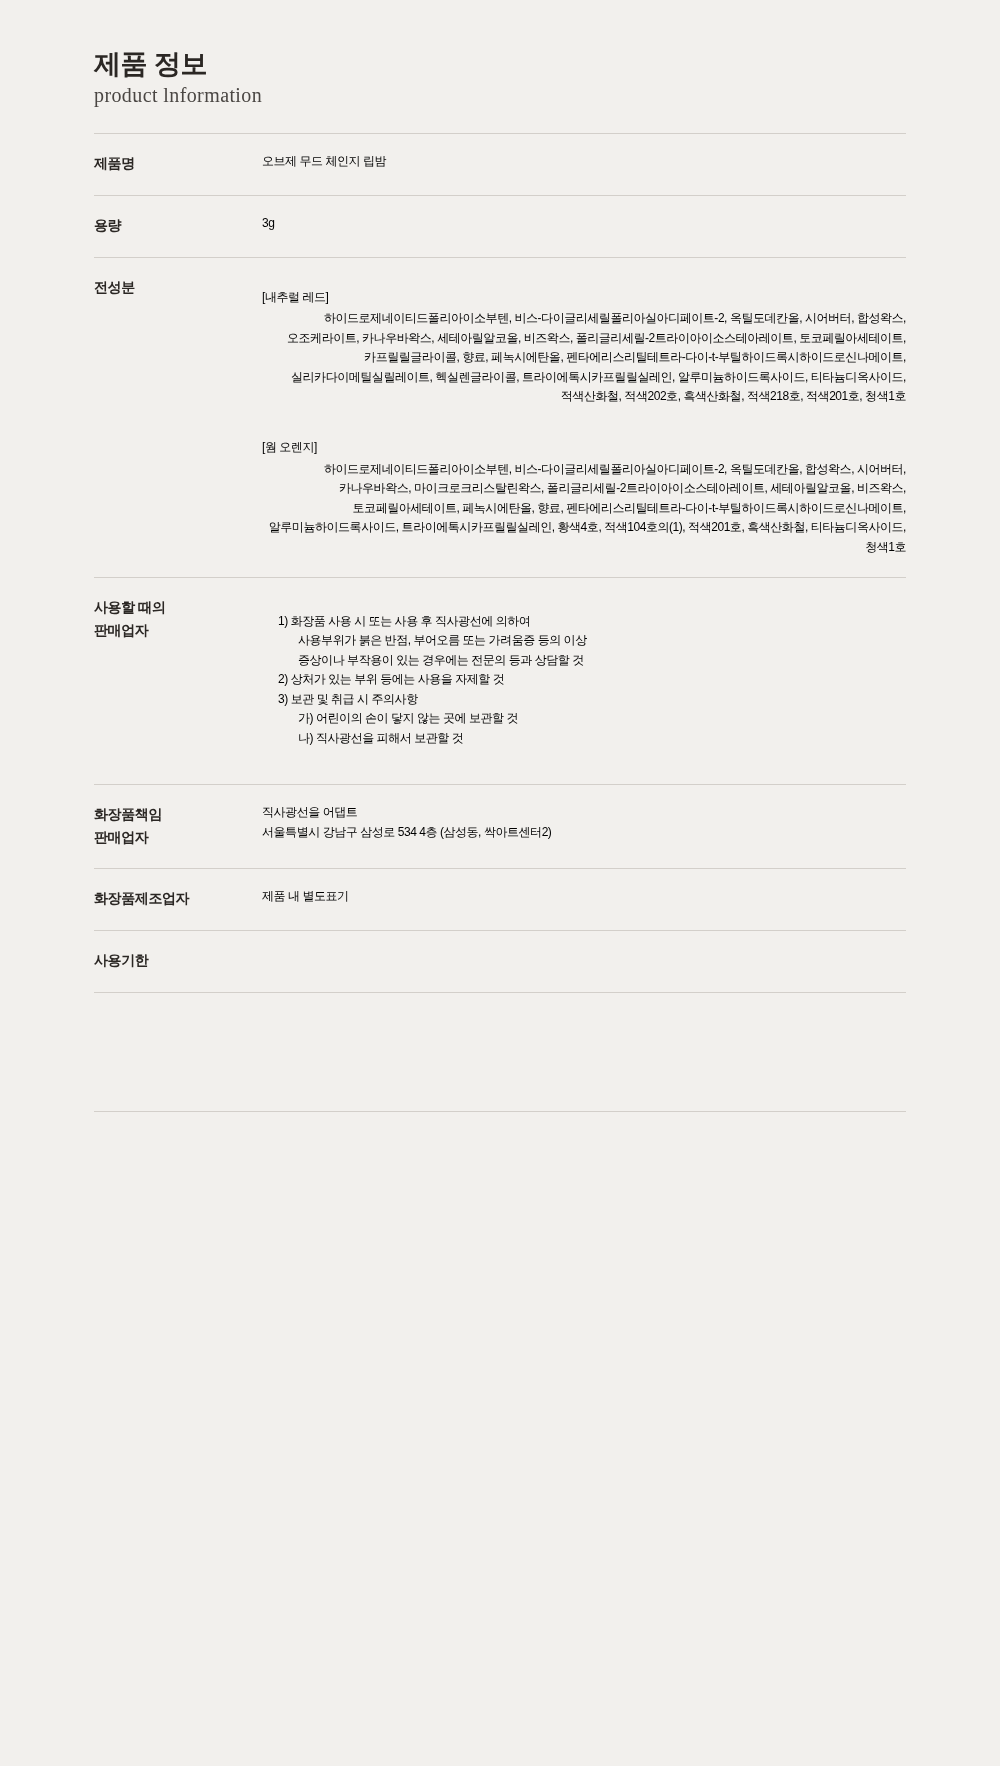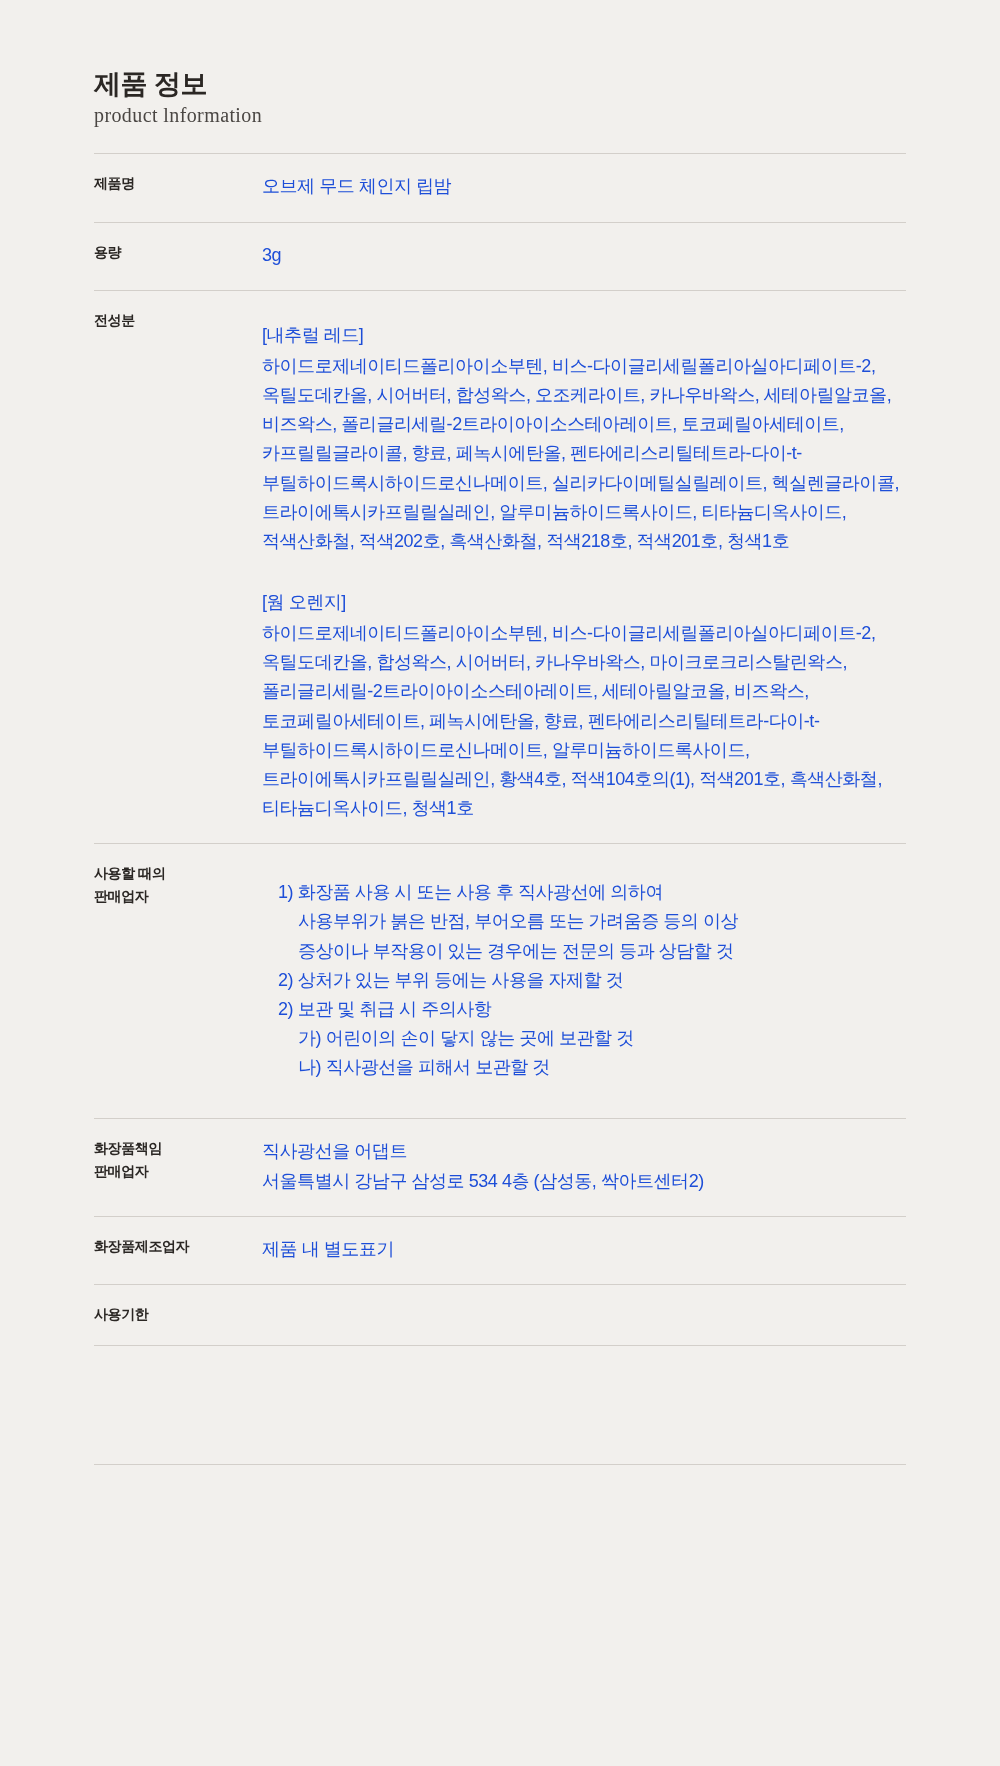--- a/index.html
+++ b/index.html
@@ -11,21 +11,21 @@
     min-height: 1766px;
     background: #f2f0ed;
     font-family: "Liberation Sans", sans-serif;
     color: #2f2c2a;
     -webkit-font-smoothing: antialiased;
   }
   .page {
     width: 976px;
     min-height: 1766px;
     box-sizing: border-box;
-    padding: 60px 94px 0 94px;
+    padding: 40px 94px 0 94px;
     background: #f2f0ed;
   }
   .title-block {
     padding-top: 6px;
     padding-bottom: 26px;
   }
   .title-ko {
     font-size: 27px;
     font-weight: bold;
     letter-spacing: -0.5px;
@@ -58,32 +58,33 @@
     font-size: 14px;
     font-weight: bold;
     color: #2b2724;
     padding: 18px 10px 20px 0;
     line-height: 1.62;
     letter-spacing: -0.4px;
     white-space: pre-line;
   }
   table.spec td {
     vertical-align: top;
-    font-size: 18px;
-    color: #1d4ed8;
+    font-size: 12px;
+    color: #000000;
     padding: 18px 0 20px 0;
     line-height: 1.62;
     letter-spacing: -0.45px;
   }
   .ing-head {
     margin: 12px 0 2px 0;
   }
   .ing-body {
     margin: 0;
     word-break: keep-all;
+    text-align: right;
   }
   .ing-gap {
     height: 20px;
   }
   .note-list {
     margin: 16px;
     padding: 0;
     list-style: none;
   }
   .note-item {
@@ -137,21 +138,21 @@
 
       <tr>
         <th>사용할 때의
 판매업자</th>
         <td>
           <div class="note-list">
             <span class="note-item">1) 화장품 사용 시 또는 사용 후 직사광선에 의하여</span>
             <span class="note-sub">사용부위가 붉은 반점, 부어오름 또는 가려움증 등의 이상</span>
             <span class="note-sub">증상이나 부작용이 있는 경우에는 전문의 등과 상담할 것</span>
             <span class="note-item">2) 상처가 있는 부위 등에는 사용을 자제할 것</span>
-            <span class="note-item">2) 보관 및 취급 시 주의사항</span>
+            <span class="note-item">3) 보관 및 취급 시 주의사항</span>
             <span class="note-sub">가) 어린이의 손이 닿지 않는 곳에 보관할 것</span>
             <span class="note-sub">나) 직사광선을 피해서 보관할 것</span>
           </div>
         </td>
       </tr>
 
 
       <tr>
         <th>화장품책임
 판매업자</th>

